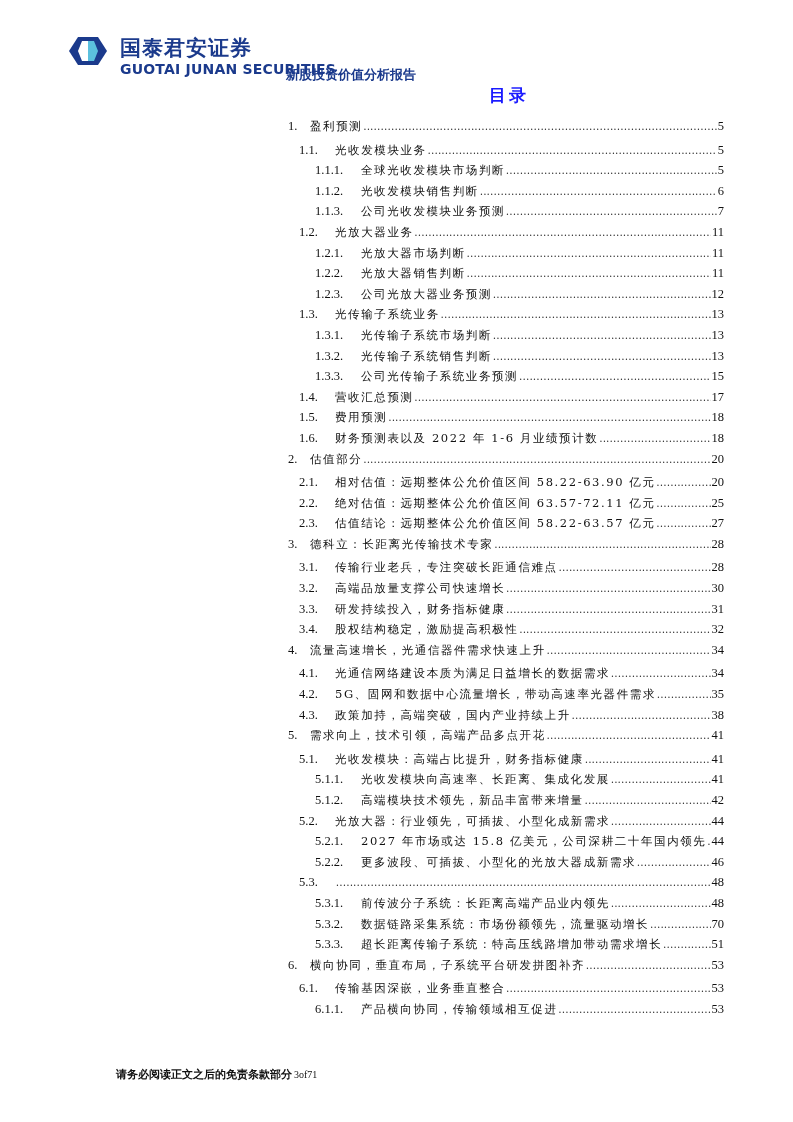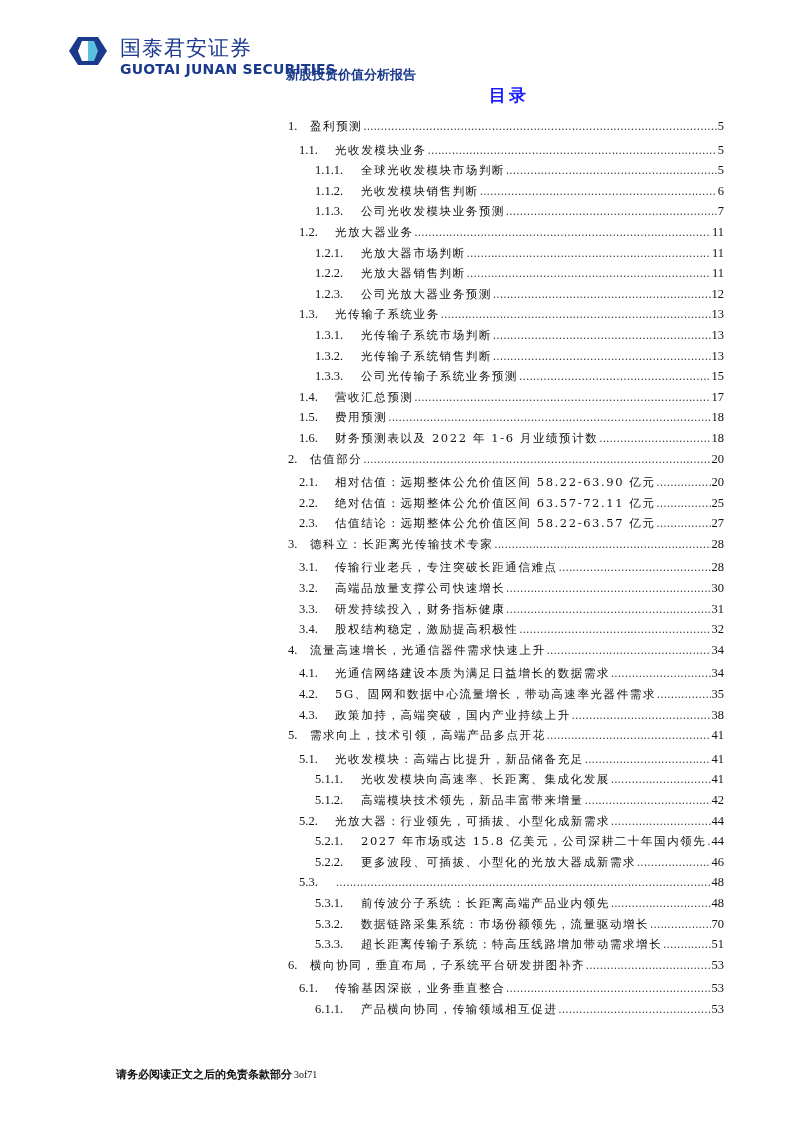--- a/index.html
+++ b/index.html
@@ -1,21 +1,21 @@
 <!DOCTYPE html>
 <html><head>
 <meta charset="utf-8">
 <style>
   html, body { margin: 0; padding: 0; background: #ffffff; }
   body { width: 793px; height: 1122px; position: relative; overflow: hidden;
          font-family: "DejaVu Serif", "Liberation Serif", serif; color: #111; }
   .header { position: absolute; left: 64px; top: 34px; height: 40px; width: 360px; }
   .logo-mark { position: absolute; left: 4px; top: 2px; width: 40px; height: 30px; }
   .brand-cn { position: absolute; left: 56px; top: 0px; font-family: "DejaVu Sans", sans-serif;
-              font-size: 21px; font-weight: normal; color: #1b3a8c; letter-spacing: 1px; }
+              font-size: 21px; font-weight: bold; color: #1b3a8c; letter-spacing: 1px; }
   .brand-en { position: absolute; left: 56px; top: 27px; font-family: "DejaVu Sans", sans-serif;
               font-size: 14px; font-weight: bold; color: #1b3a8c; letter-spacing: 0.2px; white-space: nowrap; }
   .report-type { position: absolute; left: 222px; top: 32px; font-family: Liberation Sans, sans-serif;
                  font-size: 13px; font-weight: bold; color: #1b3a8c; white-space: nowrap; }
   .toc-title { position: absolute; left: 489px; top: 84px; font-size: 17px; font-weight: bold;
                color: #1a1aff; letter-spacing: 3px; font-family: Liberation Sans, sans-serif; }
   .toc { position: absolute; left: 288px; top: 116px; width: 436px; }
   .toc-row { position: relative; display: flex; align-items: baseline; font-size: 11.5px;
              white-space: nowrap; line-height: 20.6px; height: 20.6px; }
   .toc-row .num { flex: none; font-family: "Liberation Serif", serif; font-size: 12.5px; }
@@ -225,21 +225,21 @@
       <span class="page">38</span>
     </div>
     <div class="toc-row lvl1" style="margin-bottom: 3px;">
       <span class="num">5.</span>
       <span class="label">需求向上，技术引领，高端产品多点开花</span>
       <span class="dots"></span>
       <span class="page">41</span>
     </div>
     <div class="toc-row lvl2">
       <span class="num">5.1.</span>
-      <span class="label">光收发模块：高端占比提升，新品储备充足</span>
+      <span class="label">光收发模块：高端占比提升，财务指标健康</span>
       <span class="dots"></span>
       <span class="page">41</span>
     </div>
     <div class="toc-row lvl3">
       <span class="num">5.1.1.</span>
       <span class="label">光收发模块向高速率、长距离、集成化发展</span>
       <span class="dots"></span>
       <span class="page">41</span>
     </div>
     <div class="toc-row lvl3">

